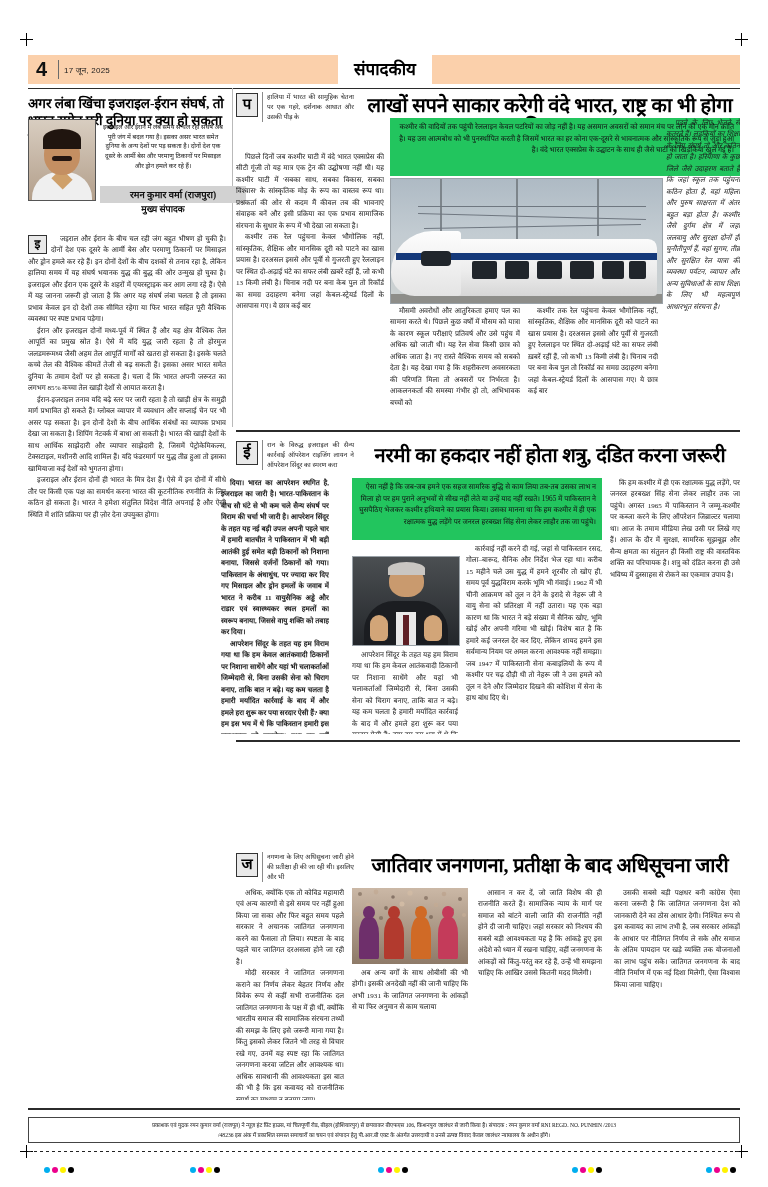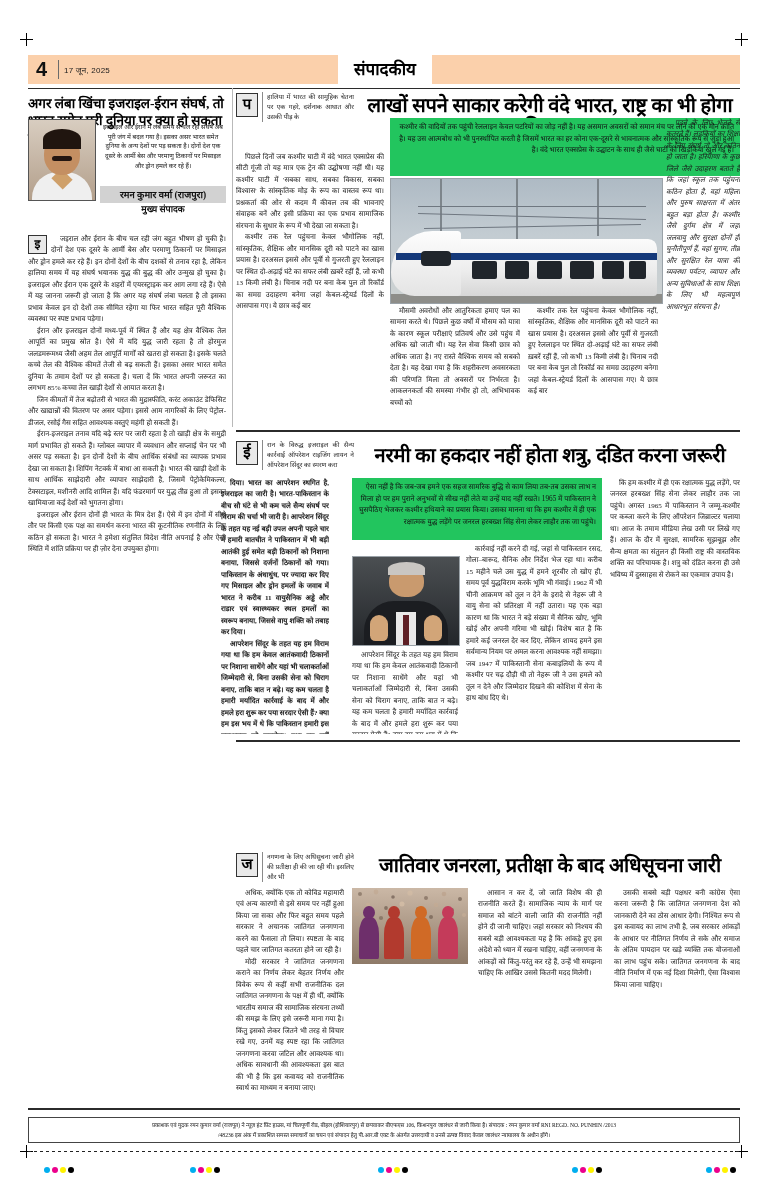--- a/index.html
+++ b/index.html
@@ -169,28 +169,27 @@
       <div class="p-collar"></div>
     <div class="p-head"></div>
       <div class="p-hair"></div>
       <div class="p-mous"></div>
   </div>
 
   <div style="position:absolute;left:100px;top:122px;width:126px;">
     <div class="intro-lead" style="text-align:center;border:none;padding:0;font-size:6.4px;">इजराइल और ईरान में लंबे समय से चल रहा संघर्ष अब पूरी जंग में बदल गया है। इसका असर भारत समेत दुनिया के अन्य देशों पर पड़ सकता है। दोनों देश एक दूसरे के आर्मी बेस और परमाणु ठिकानों पर मिसाइल और ड्रोन हमले कर रहे हैं।</div>
   </div>
 
-  <div class="byline-name" style="left:100px;top:186px;width:126px;">रमन कुमार वर्मा (राजपुरा)</div>
+  <div class="byline-name" style="left:100px;top:186px;width:146px;">रमन कुमार वर्मा (राजपुरा)</div>
   <div class="byline-role" style="left:100px;top:202px;width:126px;">मुख्य संपादक</div>
 
   <div class="body-col" style="position:absolute;left:28px;top:234px;width:198px;height:640px;">
     <div class="dropcap-box">इ</div>
     <p>जइराल और ईरान के बीच चल रही जंग बहुत भीषण हो चुकी है। दोनों देश एक दूसरे के आर्मी बेस और परमाणु ठिकानों पर मिसाइल और ड्रोन हमले कर रहे हैं। इन दोनों देशों के बीच दशकों से तनाव रहा है, लेकिन हालिया समय में यह संघर्ष भयानक युद्ध की बुद्ध की ओर उन्मुख हो चुका है। इजराइल और ईरान एक दूसरे के शहरों में एयरस्ट्राइक कर आग लगा रहे हैं। ऐसे में यह जानना जरूरी हो जाता है कि अगर यह संघर्ष लंबा चलता है तो इसका प्रभाव केवल इन दो देशों तक सीमित रहेगा या फिर भारत सहित पूरी वैश्विक व्यवस्था पर स्पष्ट प्रभाव पड़ेगा।</p>
     <p>ईरान और इजराइल दोनों मध्य-पूर्व में स्थित हैं और यह क्षेत्र वैश्विक तेल आपूर्ति का प्रमुख स्रोत है। ऐसे में यदि युद्ध जारी रहता है तो होरमुज जलडमरूमध्य जैसी अहम तेल आपूर्ति मार्गों को खतरा हो सकता है। इसके चलते कच्चे तेल की वैश्विक कीमतें तेजी से बढ़ सकती हैं। इसका असर भारत समेत दुनिया के तमाम देशों पर हो सकता है। चला दें कि भारत अपनी जरूरत का लगभग 85% कच्चा तेल खाड़ी देशों से आयात करता है।</p>
-    <p>जिन कीमतों में तेज बढ़ोतरी से भारत की मुद्रास्फीति, करंट अकाउंट डेफिसिट और खाद्यान्नों की वितरण पर असर पड़ेगा। इससे आम नागरिकों के लिए पेट्रोल-डीजल, रसोई गैस सहित आवश्यक वस्तुएं महंगी हो सकती हैं।</p>
     <p>ईरान-इजराइल तनाव यदि बढ़े स्तर पर जारी रहता है तो खाड़ी क्षेत्र के समुद्री मार्ग प्रभावित हो सकते हैं। ग्लोबल व्यापार में व्यवधान और सप्लाई चेन पर भी असर पड़ सकता है। इन दोनों देशों के बीच आर्थिक संबंधों का व्यापक प्रभाव देखा जा सकता है। शिपिंग नेटवर्क में बाधा आ सकती है। भारत की खाड़ी देशों के साथ आर्थिक साझेदारी और व्यापार साझेदारी है, जिसमें पेट्रोकेमिकल्स, टेक्सटाइल, मशीनरी आदि शामिल हैं। यदि फंडरमार्ग पर युद्ध तीव्र हुआ तो इसका खामियाजा कई देशों को भुगतना होगा।</p>
     <p>इजराइल और ईरान दोनों ही भारत के मित्र देश हैं। ऐसे में इन दोनों में सीधे तौर पर किसी एक पक्ष का समर्थन करना भारत की कूटनीतिक रणनीति के लिए कठिन हो सकता है। भारत ने हमेशा संतुलित विदेश नीति अपनाई है और ऐसी स्थिति में शांति प्रक्रिया पर ही ज़ोर देना उपयुक्त होगा।</p>
   </div>
 
   <div style="position:absolute;left:236px;top:92px;width:504px;">
     <div style="position:absolute;left:0;top:0;width:118px;">
       <div class="dropcap-box" style="width:20px;height:22px;line-height:21px;font-size:15px;">प</div>
       <div class="intro-lead" style="margin-left:26px;">हालिया में भारत की सामूहिक चेतना पर एक गहरे, दर्शनाक आघात और उसकी पीड़ के</div>
     </div>
     <div class="hl hl-main" style="position:absolute;left:124px;top:2px;width:380px;">लाखों सपने साकार करेगी वंदे भारत, राष्ट्र का भी होगा विकास</div>
@@ -266,21 +265,21 @@
   </div>
   <div class="body-col" style="position:absolute;left:610px;top:478px;width:130px;height:256px;">
     <p>कि हम कश्मीर में ही एक रक्षात्मक युद्ध लड़ेंगे, पर जनरल हरबख्श सिंह सेना लेकर लाहौर तक जा पहुंचे। अगस्त 1965 में पाकिस्तान ने जम्मू-कश्मीर पर कब्जा करने के लिए ऑपरेशन जिब्राल्टर चलाया था। आज के तमाम मीडिया लेख उसी पर लिखे गए हैं। आज के दौर में सुरक्षा, सामरिक सूझबूझ और सैन्य क्षमता का संतुलन ही किसी राष्ट्र की वास्तविक शक्ति का परिचायक है। शत्रु को दंडित करना ही उसे भविष्य में दुस्साहस से रोकने का एकमात्र उपाय है।</p>
   </div>
 
   <div style="position:absolute;left:236px;top:852px;width:504px;">
     <div style="position:absolute;left:0;top:0;width:118px;">
       <div class="dropcap-box" style="width:20px;height:22px;line-height:21px;font-size:15px;">ज</div>
       <div class="intro-lead" style="margin-left:26px;">नगणना के लिए अधिसूचना जारी होने की प्रतीक्षा ही की जा रही थी। इसलिए और भी</div>
     </div>
-    <div class="hl hl-main" style="position:absolute;left:124px;top:2px;width:380px;">जातिवार जनरला, प्रतीक्षा के बाद अधिसूचना जारी</div>
+    <div class="hl hl-main" style="position:absolute;left:124px;top:2px;width:380px;">जातिवार जनगणना, प्रतीक्षा के बाद अधिसूचना जारी</div>
   </div>
 
   <div class="photo" style="left:352px;top:888px;width:116px;height:76px;border:none;">
     <div class="caste-bg"></div>
     <svg class="caste-speck" viewBox="0 0 116 76" preserveAspectRatio="none">
       <g opacity="0.55">
         <circle cx="8" cy="6" r="2" fill="#6e5b4c"></circle>
           <circle cx="24" cy="4" r="2.4" fill="#c0a68e"></circle>
         <circle cx="41" cy="9" r="1.8" fill="#55433a"></circle>
           <circle cx="58" cy="5" r="2.6" fill="#d8c0a7"></circle>
@@ -299,23 +298,26 @@
         <circle cx="79" cy="29" r="2" fill="#5f4d40"></circle>
           <circle cx="112" cy="27" r="2" fill="#cbb299"></circle>
       </g>
     </svg>
     <div class="fig" style="left:6%;background:#6e2f6b;"></div>
     <div class="fig" style="left:28%;background:#b23a2e;"></div>
     <div class="fig" style="left:51%;background:#d06a26;"></div>
     <div class="fig" style="left:74%;background:#c43b5a;"></div>
   </div>
 
+  <div class="body-col" style="position:absolute;left:352px;top:968px;width:116px;height:130px;">
+    <p>अब अन्य वर्गों के साथ ओबीसी की भी होगी। इसकी अनदेखी नहीं की जानी चाहिए कि अभी 1931 के जातिगत जनगणना के आंकड़ों से या फिर अनुमान से काम चलाया</p>
+  </div>
 
   <div class="body-col" style="position:absolute;left:236px;top:888px;width:108px;height:212px;">
-    <p>अधिक, क्योंकि एक तो कोविड महामारी एवं अन्य कारणों से इसे समय पर नहीं हुआ किया जा सका और फिर बहुत समय पहले सरकार ने अचानक जातिगत जनगणना करने का फैसला तो लिया। स्पष्टता के बाद पहले चार जातिगत कतरता होने जा रही है।</p>
+    <p>अधिक, क्योंकि एक तो कोविड महामारी एवं अन्य कारणों से इसे समय पर नहीं हुआ किया जा सका और फिर बहुत समय पहले सरकार ने अचानक जातिगत जनगणना करने का फैसला तो लिया। स्पष्टता के बाद पहले चार जातिगत दरअसला होने जा रही है।</p>
     <p>मोदी सरकार ने जातिगत जनगणना कराने का निर्णय लेकर बेहतर निर्णय और विवेक रूप से कहीं सभी राजनीतिक दल जातिगत जनगणना के पक्ष में ही थीं, क्योंकि भारतीय समाज की सामाजिक संरचना तथ्यों की समझ के लिए इसे जरूरी माना गया है। किंतु इसको लेकर जितने भी तरह से विचार रखे गए, उनमें यह स्पष्ट रहा कि जातिगत जनगणना करवा जटिल और आवश्यक था। अधिक सावधानी की आवश्यकता इस बात की भी है कि इस कवायद को राजनीतिक स्वार्थ का माध्यम न बनाया जाए।</p>
   </div>
   <div class="body-col" style="position:absolute;left:614px;top:888px;width:126px;height:212px;">
     <p>उसकी सबसे बड़ी पक्षधर बनी कांग्रेस ऐसा करना जरूरी है कि जातिगत जनगणना देश को जानकारी देने का ठोस आधार देगी। निश्चित रूप से इस कवायद का लाभ तभी है, जब सरकार आंकड़ों के आधार पर नीतिगत निर्णय ले सके और समाज के अंतिम पायदान पर खड़े व्यक्ति तक योजनाओं का लाभ पहुंच सके। जातिगत जनगणना के बाद नीति निर्माण में एक नई दिशा मिलेगी, ऐसा विश्वास किया जाना चाहिए।</p>
   </div>
   <div class="body-col" style="position:absolute;left:478px;top:888px;width:124px;height:212px;">
     <p>आसान न कर दें, जो जाति विशेष की ही राजनीति करते हैं। सामाजिक न्याय के मार्ग पर समाज को बांटने वाली जाति की राजनीति नहीं होने दी जानी चाहिए। जहां सरकार को निश्चय की सबसे बड़ी आवश्यकता यह है कि आंकड़े हुए इस अंदेशे को ध्यान में रखना चाहिए, वहीं जनगणना के आंकड़ों को किंतु-परंतु कर रहे हैं, उन्हें भी समझना चाहिए कि आखिर उससे कितनी मदद मिलेगी।</p>
   </div>
 
   <div class="imprint">

